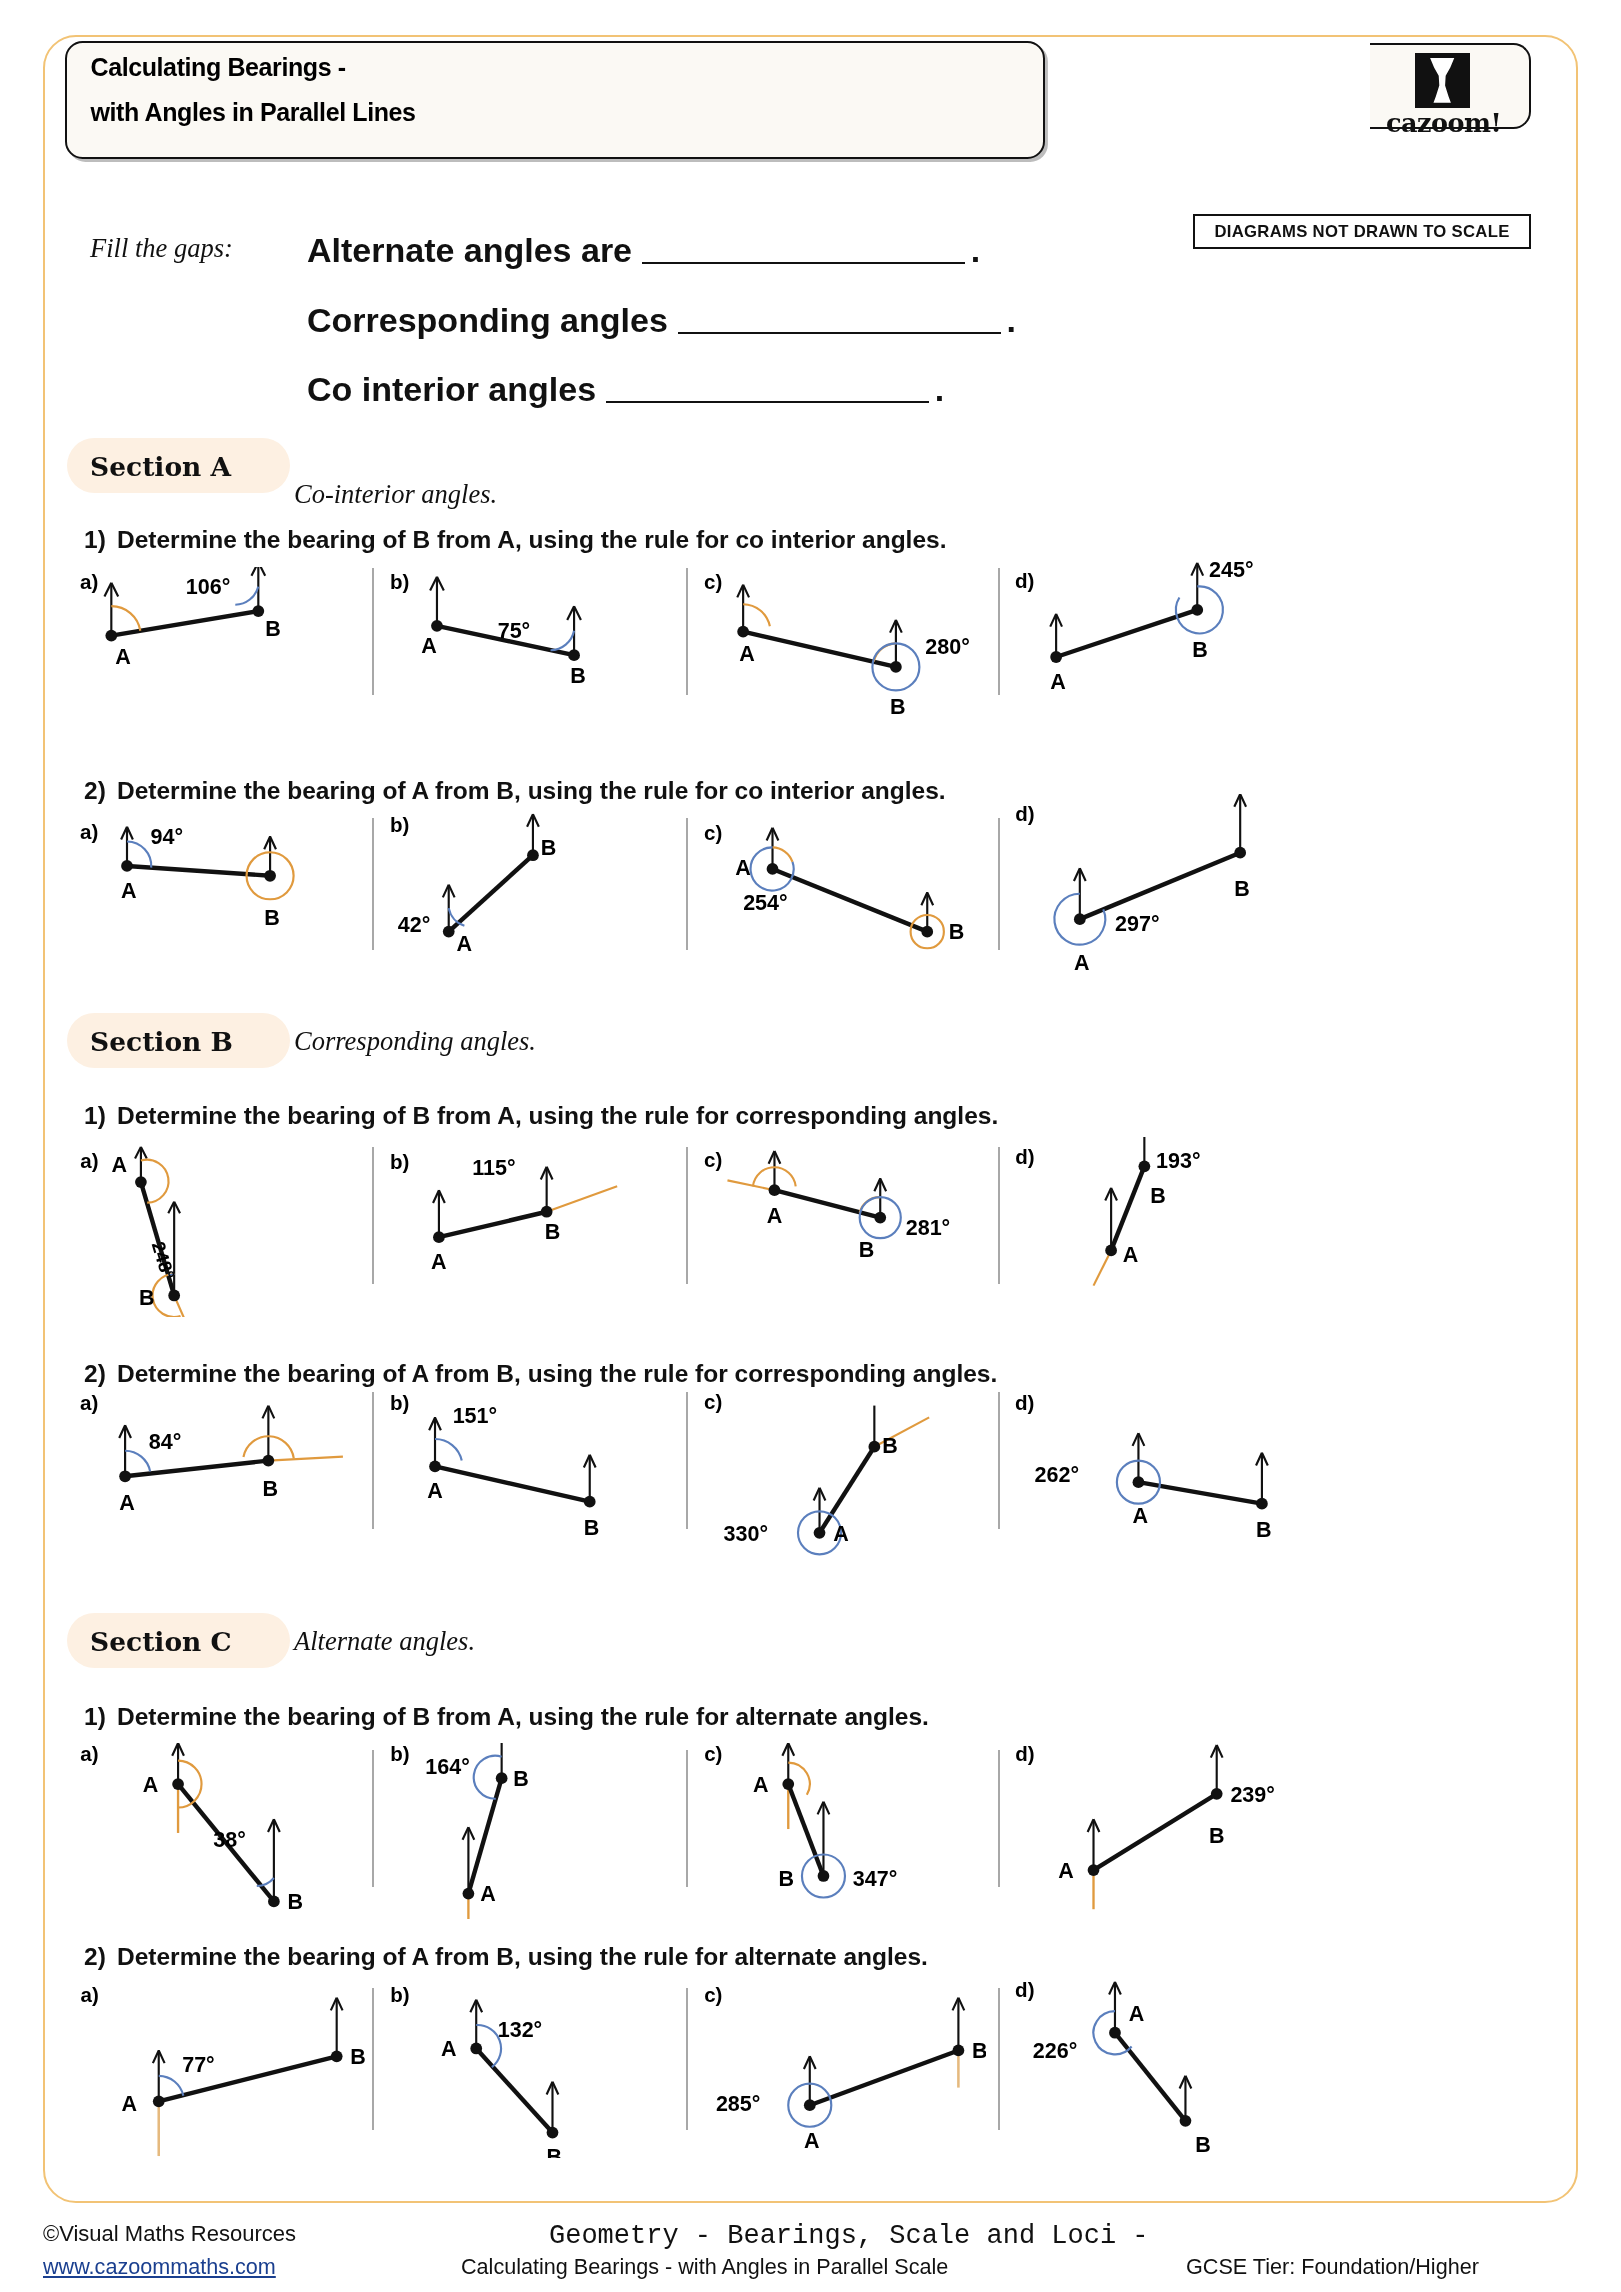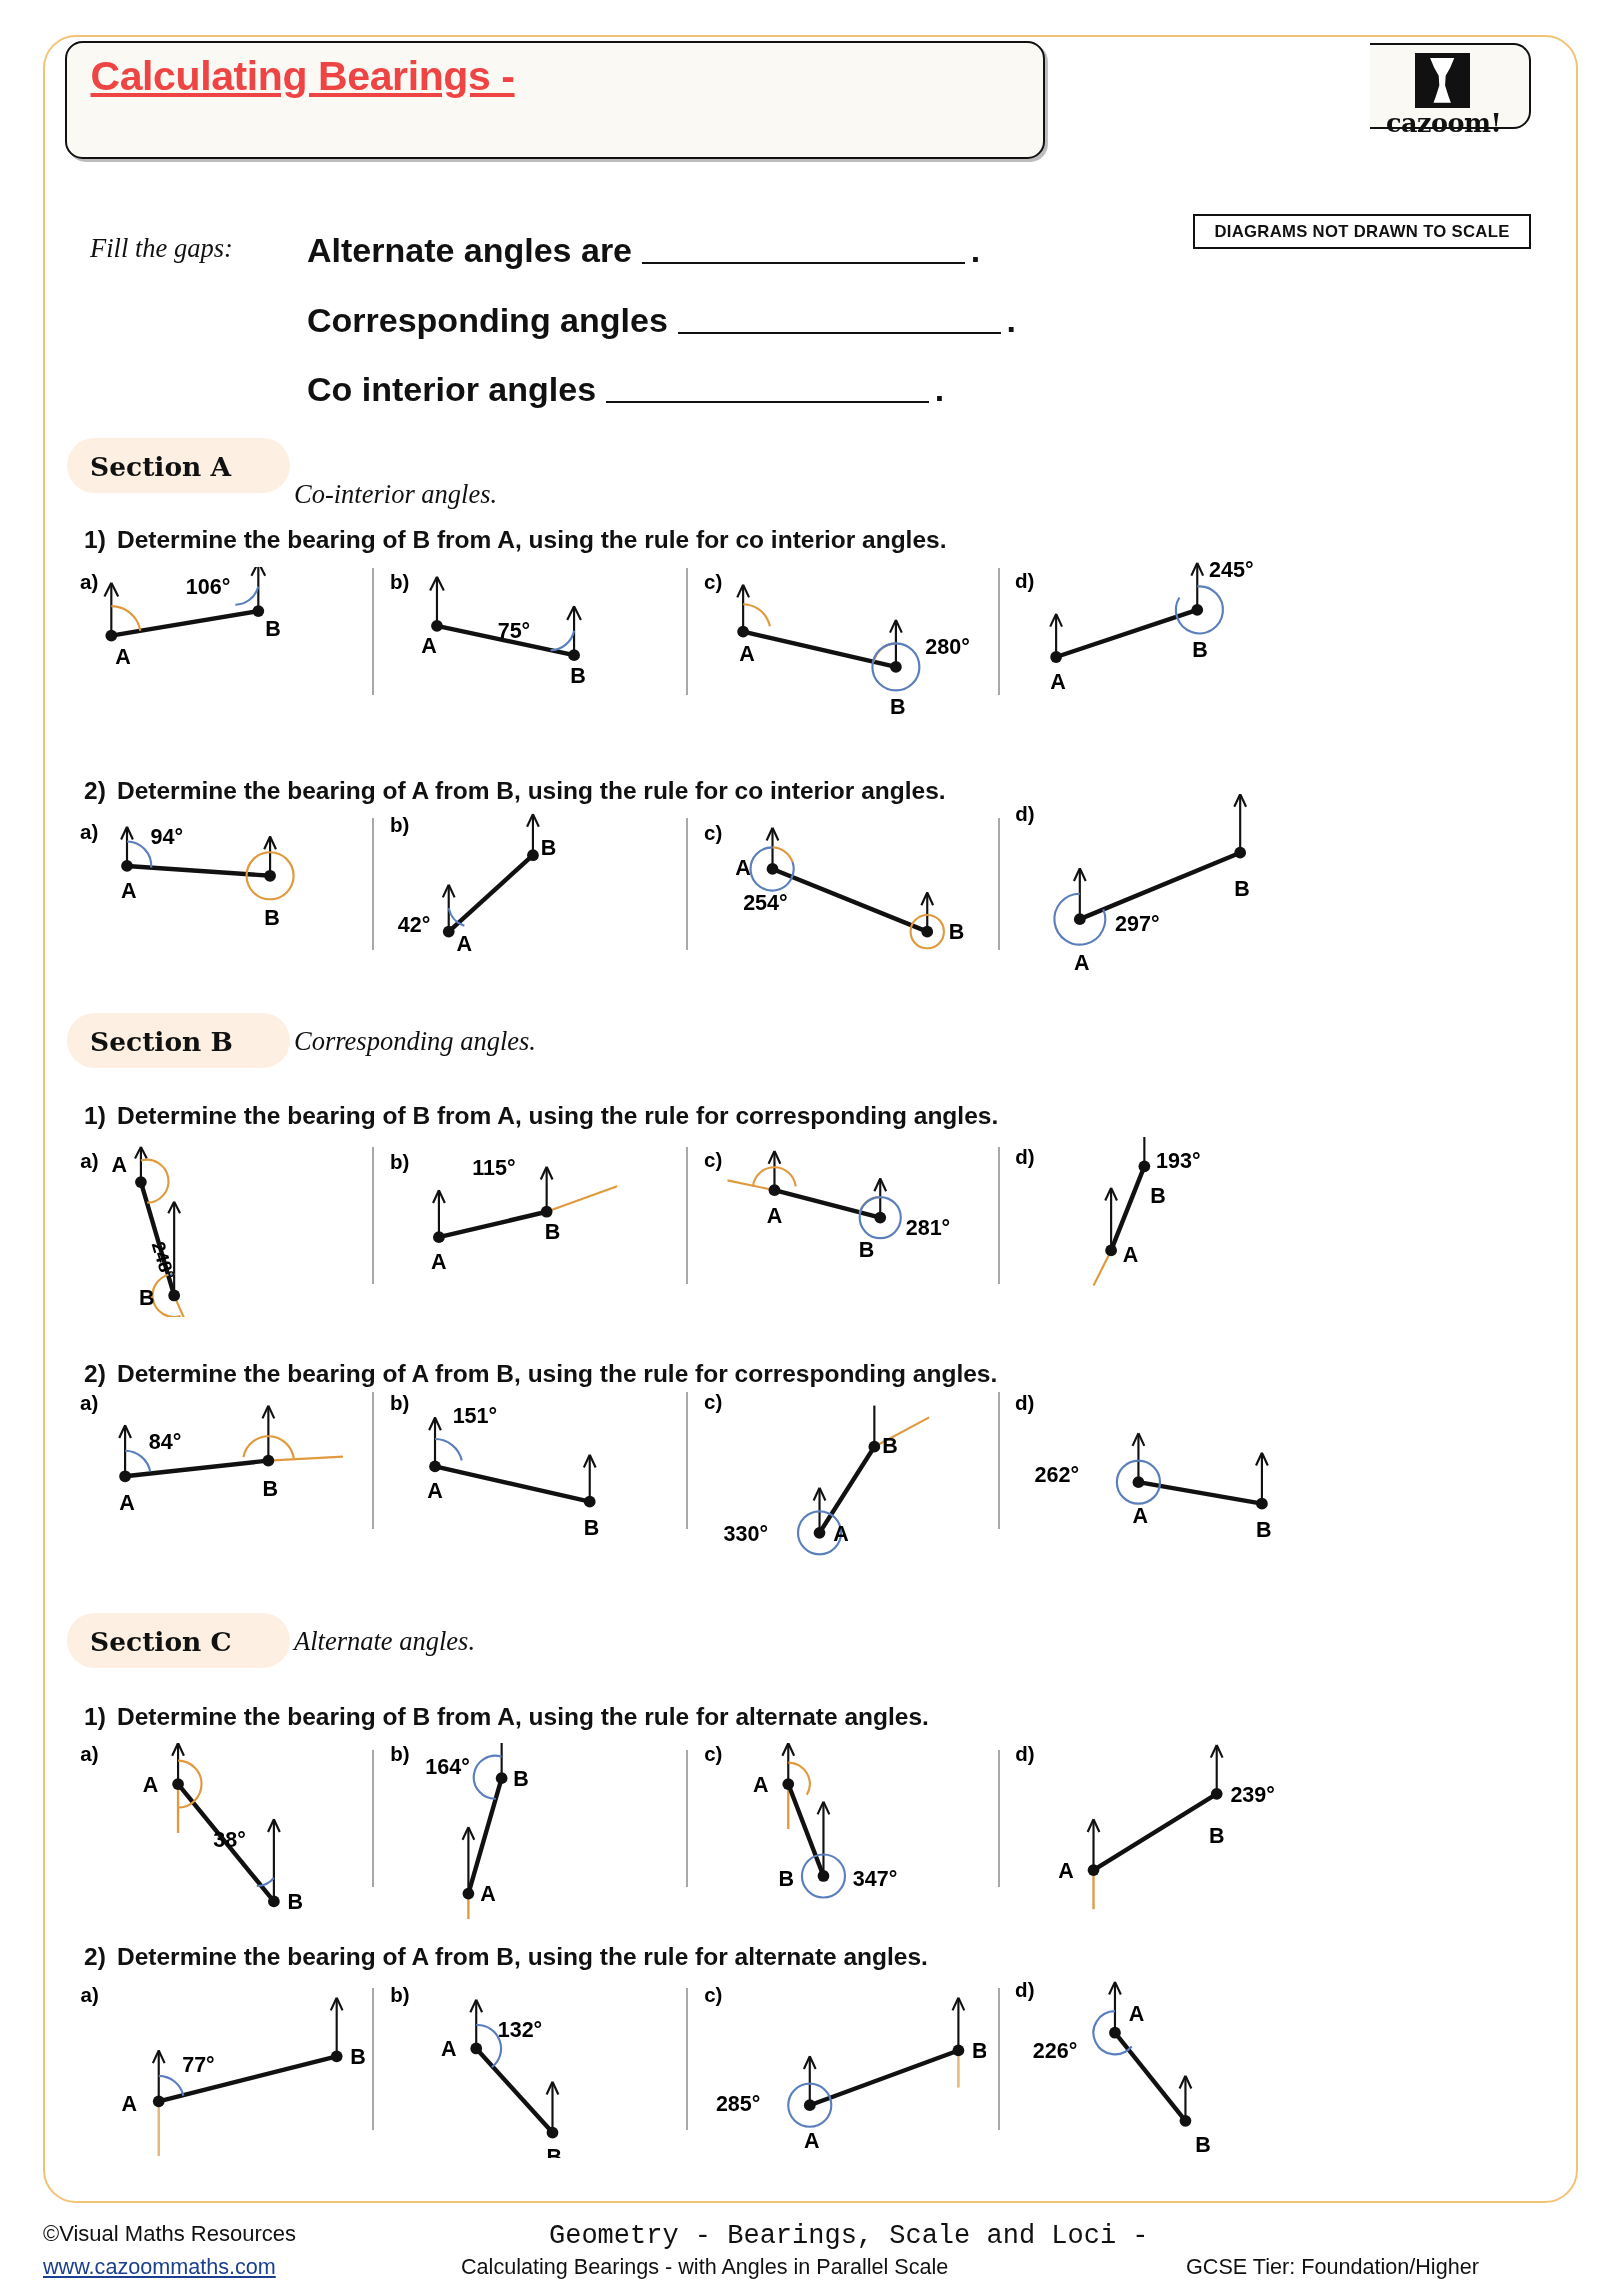--- a/index.html
+++ b/index.html
@@ -17,22 +17,22 @@
     box-sizing:border-box;
   }
   
   .title-box{
     position:absolute;left:65px;top:41px;width:980px;height:118px;
     border:2.9px solid #111;border-radius:17.6px;background:#fbf9f4;
     box-shadow:2.9px 2.9px 0 #bdbdbd;
     box-sizing:border-box;
   }
   .title-box .t1,.title-box .t2{
-    position:absolute;left:23.5px;font-weight:bold;font-size:41px;
-    letter-spacing:-0.4px;color:#ef4444;white-space:nowrap;text-decoration:underline;
+    position:absolute;left:23.5px;font-weight:bold;font-size:25px;
+    letter-spacing:-0.4px;color:#000000;white-space:nowrap;
   }
   .title-box .t1{top:9.8px;}
   .title-box .t2{top:55px;}
   .logo-box{
     position:absolute;left:1370px;top:43px;width:161px;height:86px;
     border:2.9px solid #111;border-top-right-radius:17.6px;border-bottom-right-radius:17.6px;
     border-left:none;background:#fbf9f4;box-sizing:border-box;
   }
   .logo-mark{
     position:absolute;left:45px;top:7.8px;width:55px;height:55px;background:#111;
@@ -92,20 +92,21 @@
   .f-mid2{position:absolute;left:461px;top:33px;font-size:21.6px;color:#111;}
   .f-right{position:absolute;left:1186px;top:33px;font-size:21.6px;color:#111;}
 </style>
 </head>
 <body>
 
 <div class="page-frame"></div>
 
 <div class="title-box">
   <div class="t1">Calculating Bearings -</div>
+  <div class="t2">with Angles in Parallel Lines</div>
 </div>
 <div class="logo-box">
   <div class="logo-mark">
       <div class="vase"></div>
     </div>
   <div class="logo-word">cazoom!</div>
 </div>
 <div class="dnts">DIAGRAMS NOT DRAWN TO SCALE</div>
 
 <div class="fillgaps-label">Fill the gaps:</div>

